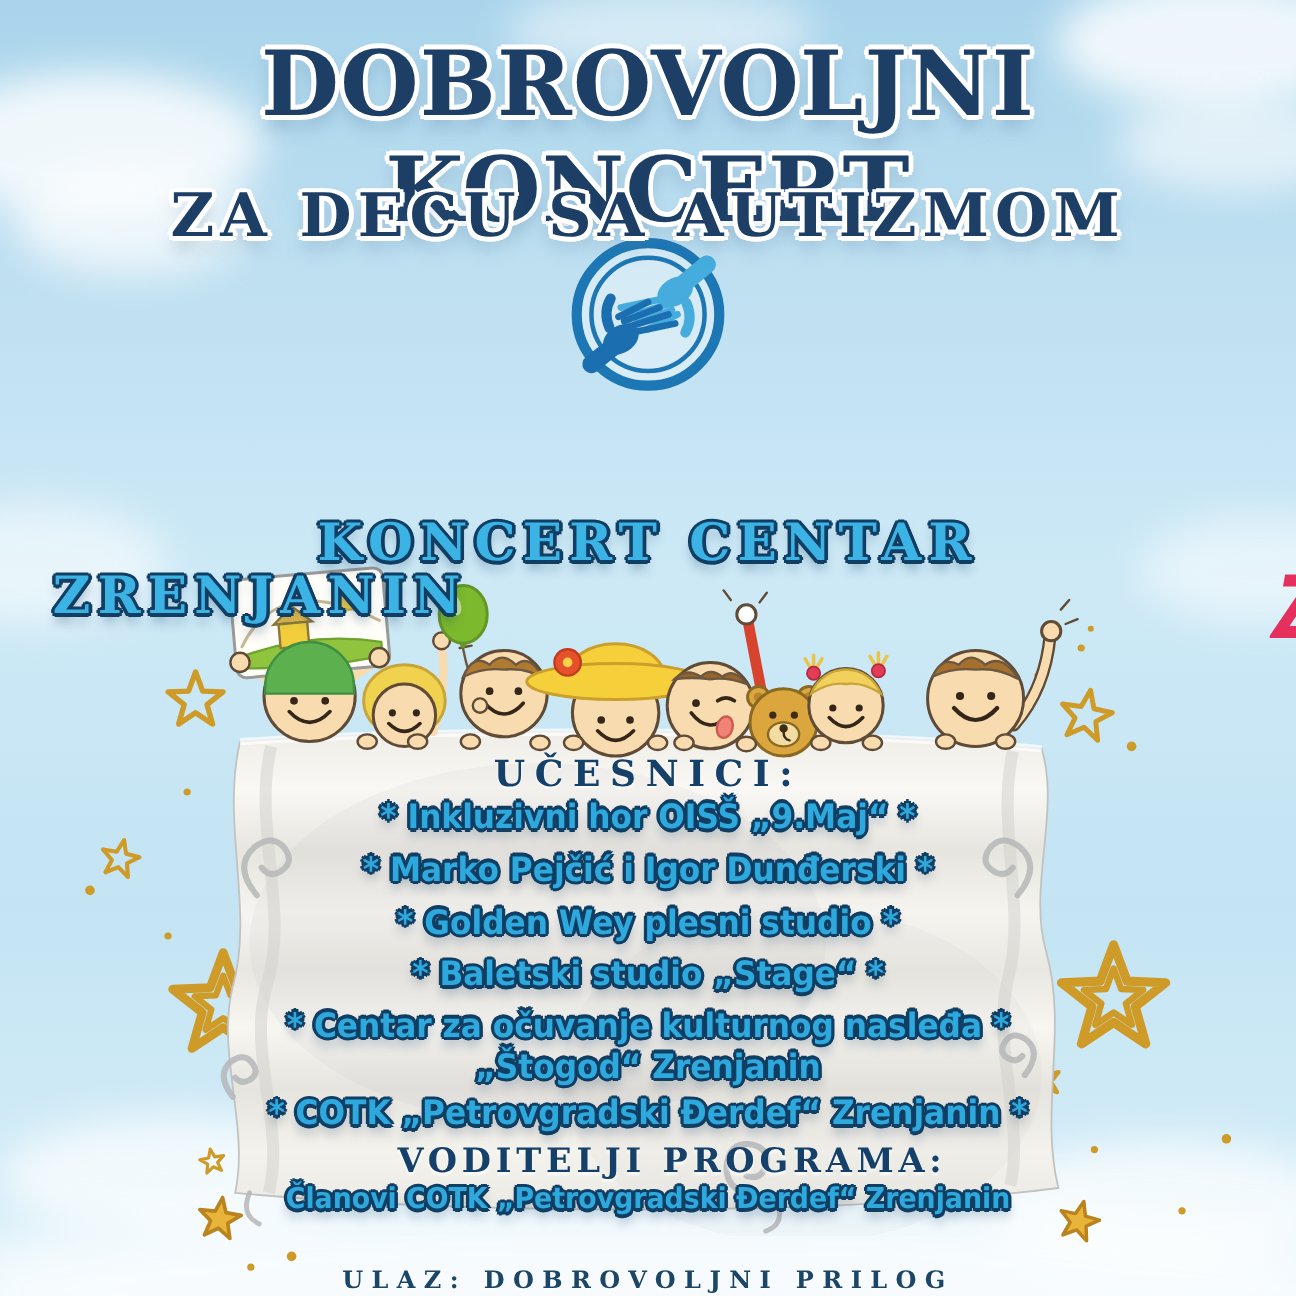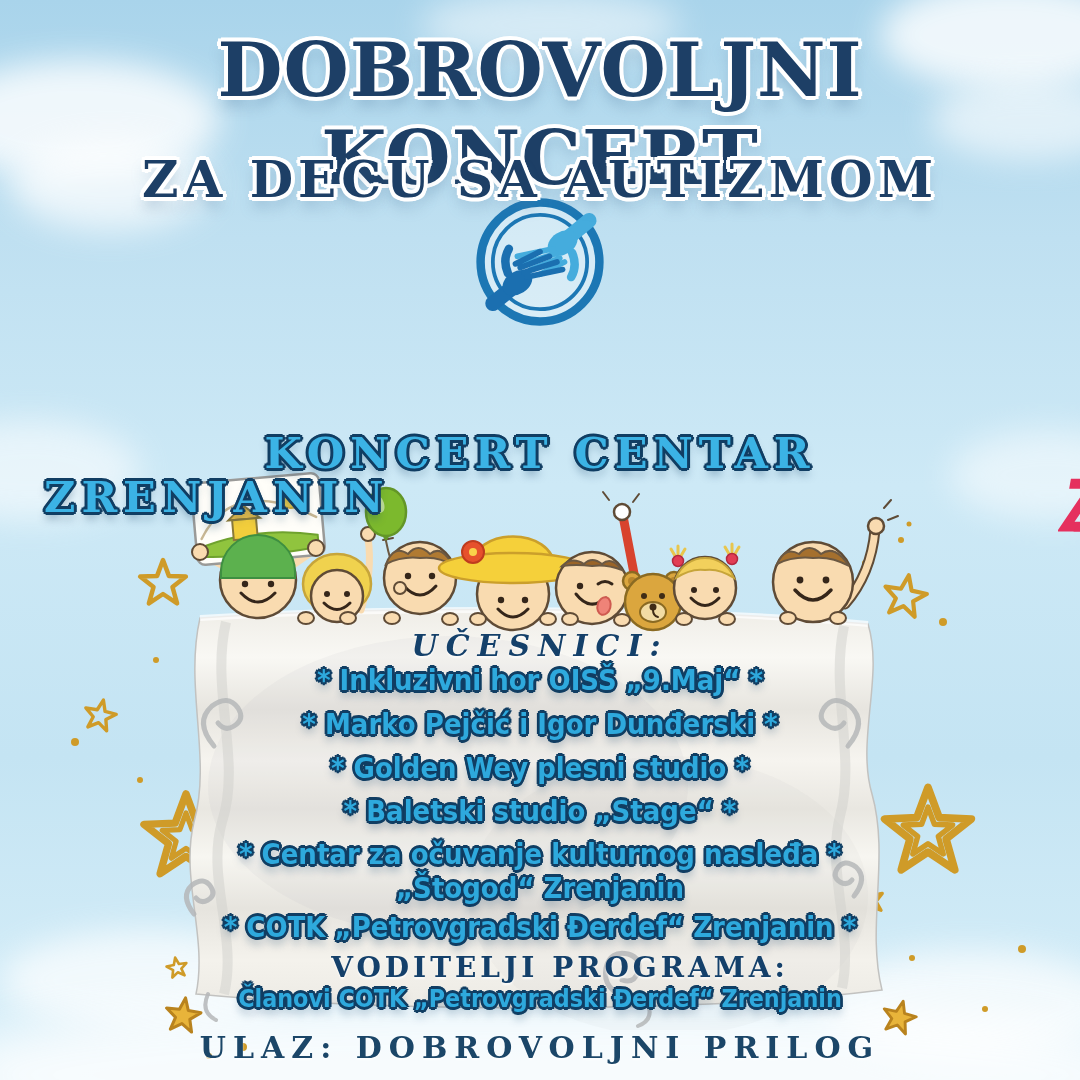--- a/index.html
+++ b/index.html
@@ -274,26 +274,26 @@
   <div class="venue2row">
     <span class="on venue2">ZRENJANIN</span>
     <svg width="66" height="64" viewBox="0 0 80 70" style="margin-top:2px;">
       <g transform="skewX(-10)" stroke="#e5305e" stroke-width="12" fill="none">
         <path d="M16,8 L46,8 L20,60 L50,60"></path>
         <path d="M36,8 L66,8 L40,60 L70,60"></path>
       </g>
     </svg>
   </div>
 
-  <div class="heading z6" style="top:628px;font-size:30px;letter-spacing:8px;font-style:italic;">UČESNICI:</div>
+  <div class="heading z6" style="top:628px;font-size:30px;letter-spacing:8px;">UČESNICI:</div>
   <div class="on item z6" style="top:664px;">* Inkluzivni hor OISŠ „9.Maj“ *</div>
   <div class="on item z6" style="top:708px;">* Marko Pejčić i Igor Dunđerski *</div>
   <div class="on item z6" style="top:752px;">* Golden Wey plesni studio *</div>
   <div class="on item z6" style="top:795px;">* Baletski studio „Stage“ *</div>
   <div class="on item z6" style="top:838px;">* Centar za očuvanje kulturnog nasleđa *</div>
   <div class="on item z6" style="top:872px;">„Štogod“ Zrenjanin</div>
   <div class="on item z6" style="top:911px;">* COTK „Petrovgradski Đerdef“ Zrenjanin *</div>
   <div class="heading z6" style="top:951px;font-size:28px;letter-spacing:4px;padding-left:40px;">VODITELJI PROGRAMA:</div>
   <div class="on item z6" style="top:985px;font-size:24px;">Članovi COTK „Petrovgradski Đerdef“ Zrenjanin</div>
 
-  <div class="heading z6" style="top:1030px;font-size:30px;letter-spacing:7px;color:#1b4668;">ULAZ: DOBROVOLJNI PRILOG</div>
+  <div class="heading z6" style="top:1054px;font-size:20px;letter-spacing:7px;color:#1b4668;">ULAZ: DOBROVOLJNI PRILOG</div>
 
 </div>
 
 </body></html>

